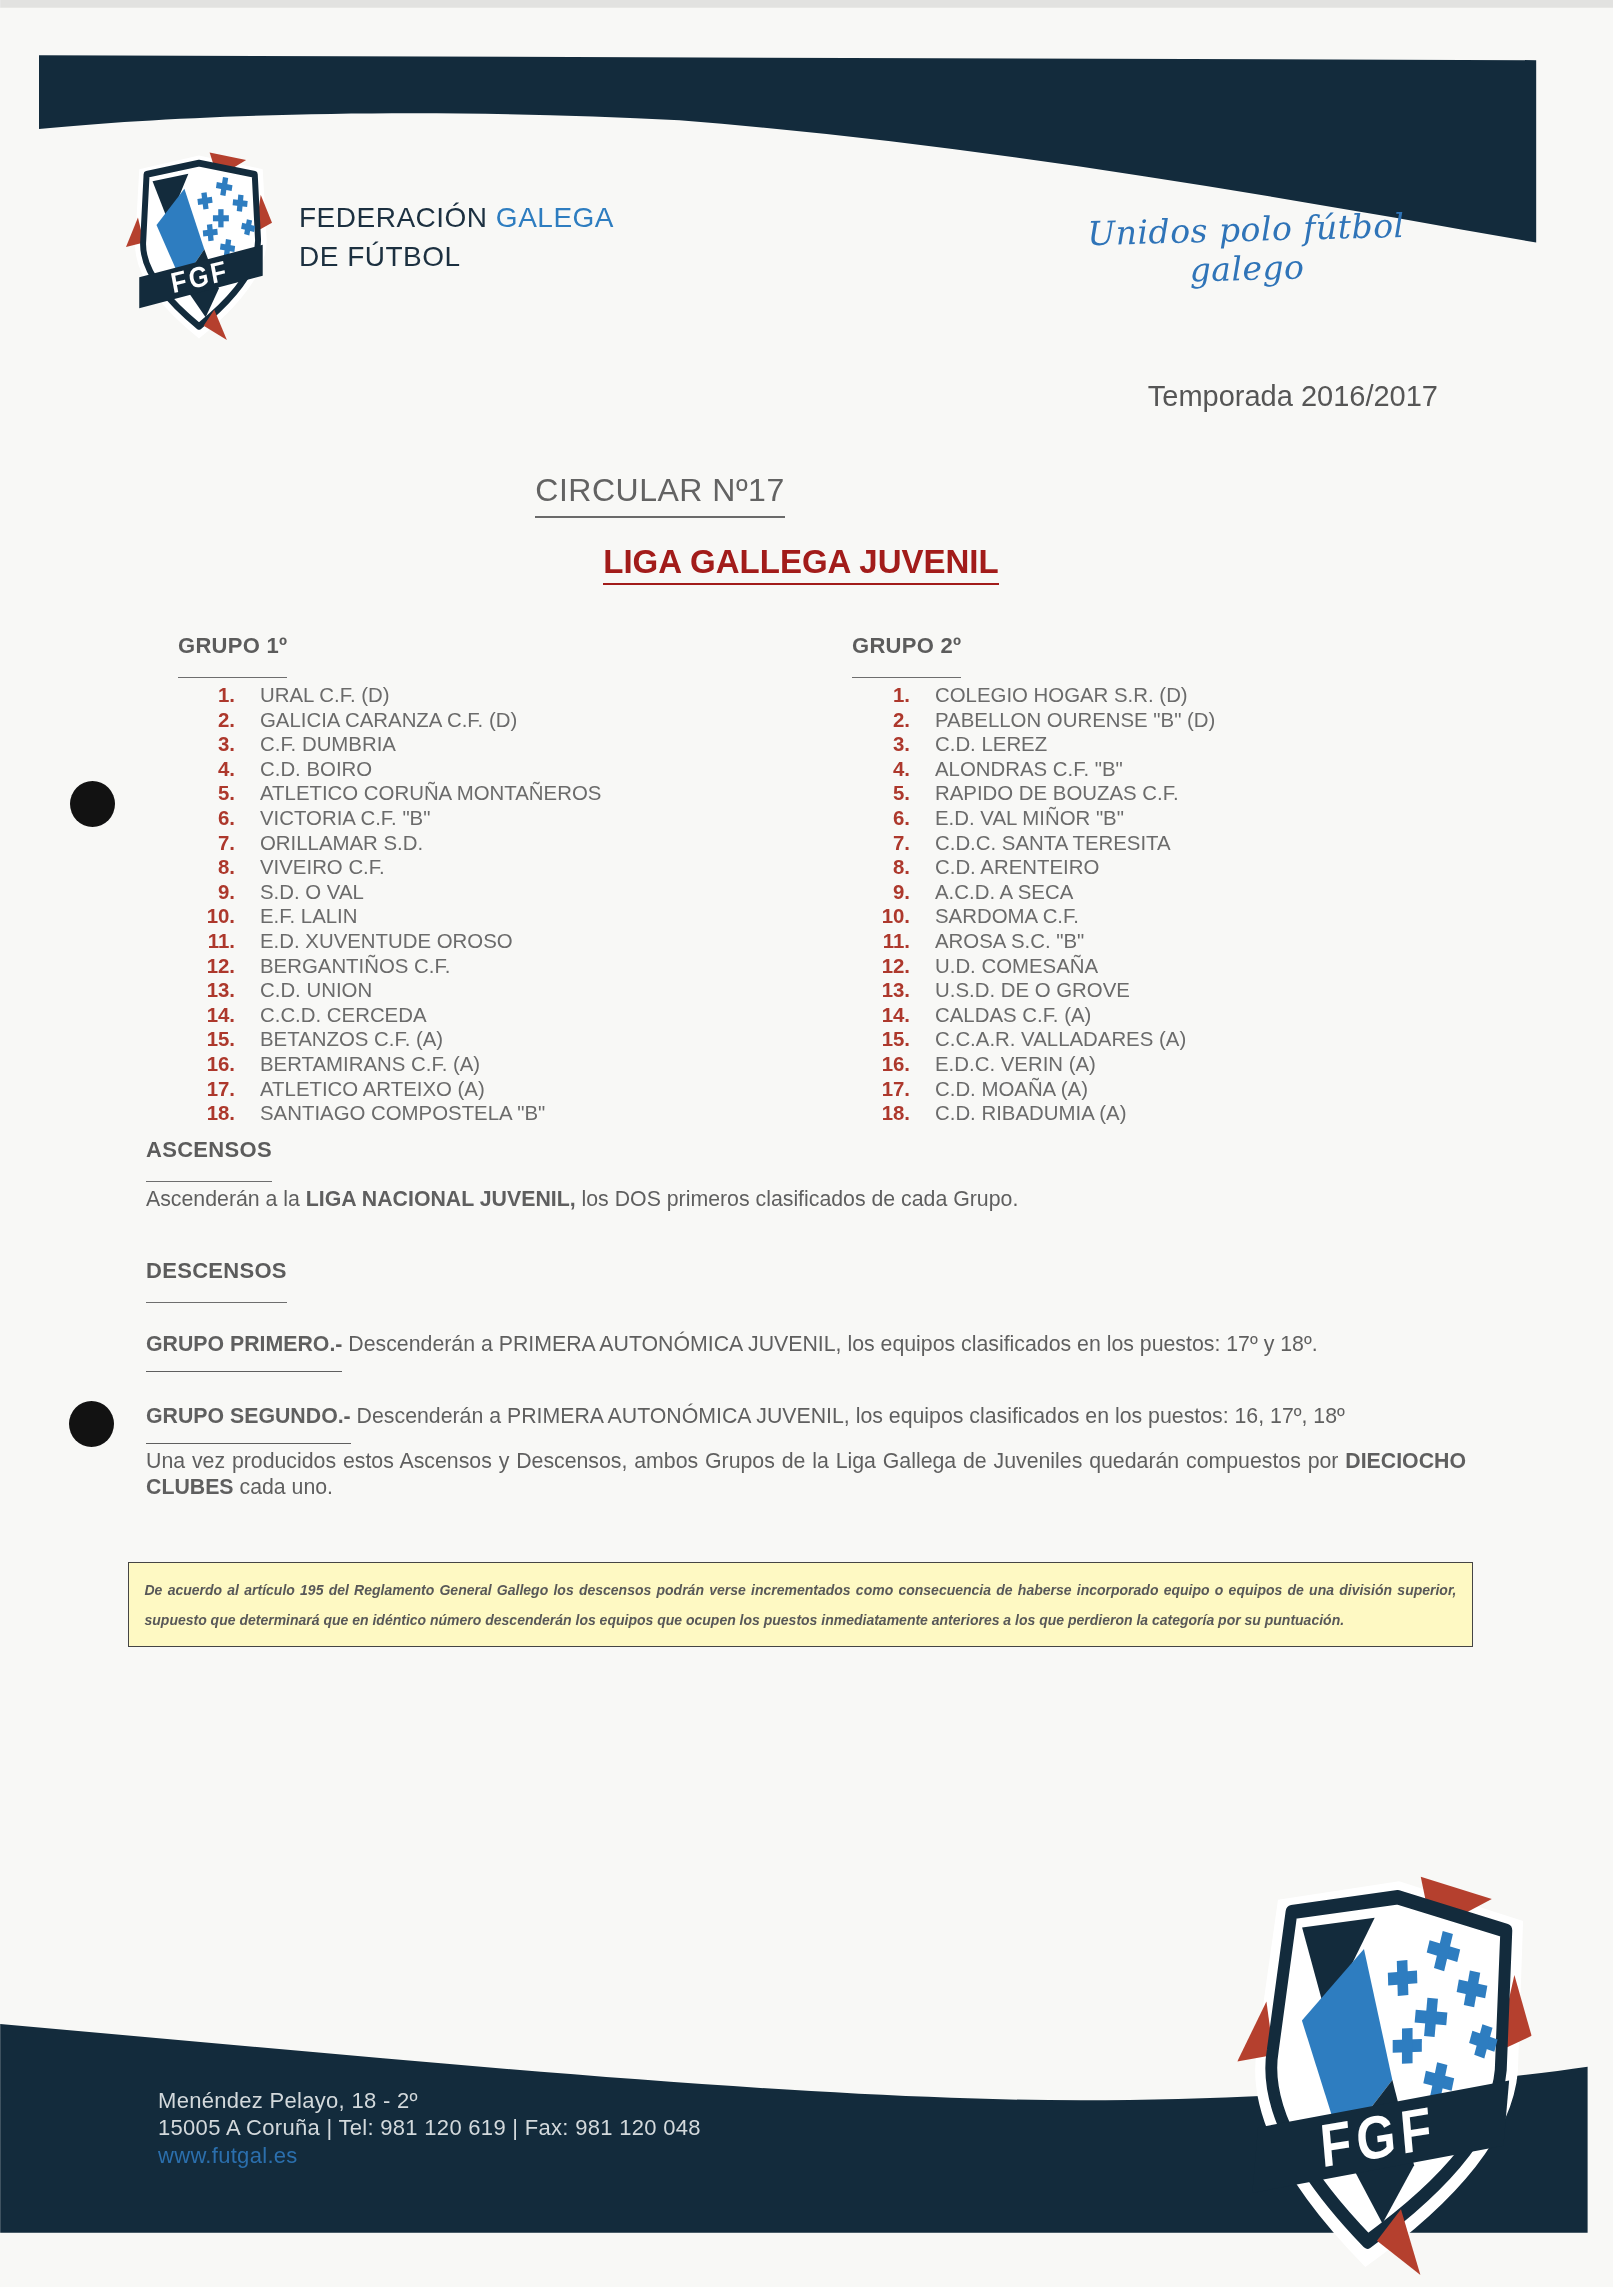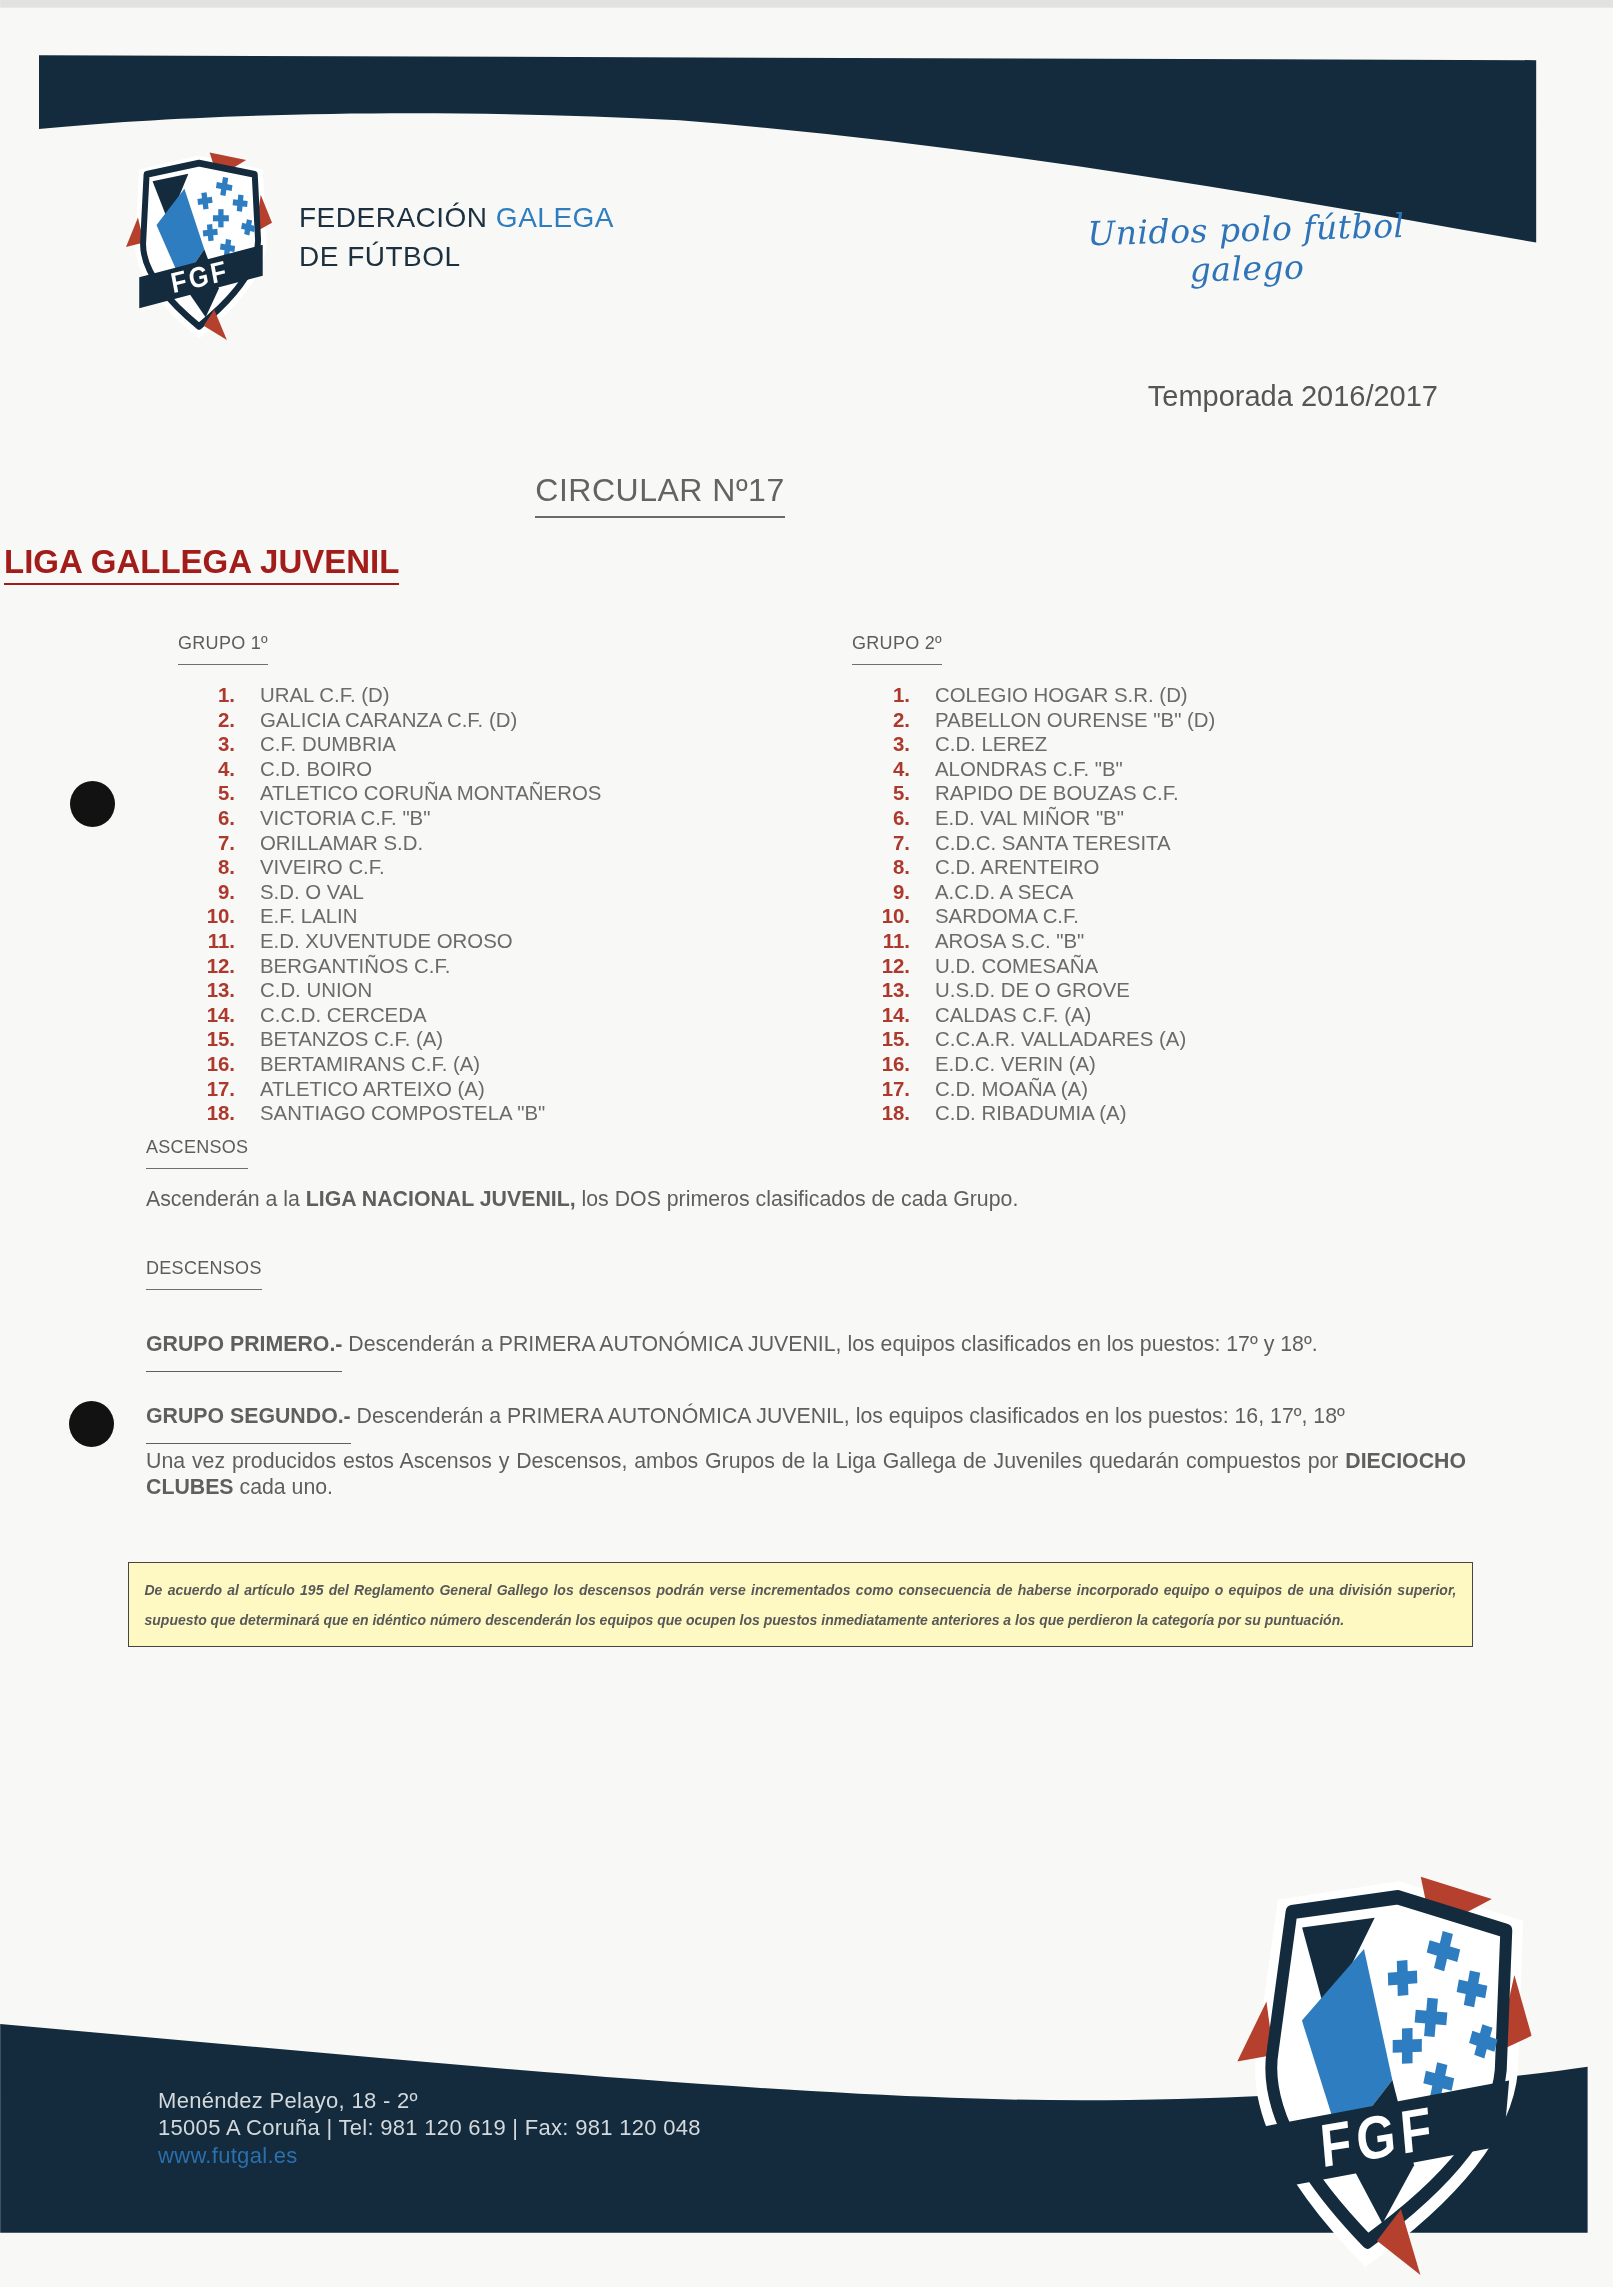--- a/index.html
+++ b/index.html
@@ -11,25 +11,25 @@
   
   .org-name{left:299px;top:198px;font-size:28px;font-weight:normal;line-height:39px;
             color:#1c3040;letter-spacing:0.5px;}
   .org-name .accent{color:#2e7dc0;}
   .tagline{left:1067px;top:210px;width:359px;text-align:center;font-family:"DejaVu Serif",serif;
            font-style:italic;font-size:33px;color:#2f74b8;transform:rotate(-1.5deg);letter-spacing:0.5px;}
   .season{left:1085px;top:380px;width:353px;text-align:right;font-size:29px;font-weight:normal;color:#565656;}
   .title-wrap{left:0;top:472px;width:1320px;text-align:center;}
   .title-wrap span{display:inline-block;font-size:32px;font-weight:normal;color:#636363;
                    border-bottom:2.9px solid #6a6a6a;padding-bottom:7px;letter-spacing:0.5px;}
-  .subtitle-wrap{left:4px;top:543px;width:1568px;text-align:left;}
+  .subtitle-wrap{left:17px;top:543px;width:1568px;text-align:center;}
   .subtitle-wrap span{display:inline-block;font-size:33px;font-weight:bold;color:#a21c1a;
                       border-bottom:2.9px solid #a21c1a;padding-bottom:1.9px;}
-  .sec-head{display:inline-block;font-size:18px;font-weight:normal;color:#5c5c5c;
-            border-bottom:1.9px solid #6e6e6e;padding-bottom:10px;letter-spacing:0.3px;}
+  .sec-head{display:inline-block;font-size:22px;font-weight:bold;color:#5c5c5c;
+            border-bottom:1.9px solid #6e6e6e;padding-bottom:18px;letter-spacing:0.3px;}
   .team-list{margin:0;padding:0;list-style:none;}
   .team-list li{display:flex;line-height:24.6px;font-size:20.4px;}
   .team-list .num{display:inline-block;width:43px;text-align:right;font-weight:bold;color:#ad382c;flex:none;}
   .team-list .team{color:#6b6b6b;margin-left:25px;white-space:nowrap;}
   .para{font-size:21.3px;color:#5f5f5f;line-height:26px;}
   .just{text-align:justify;}
   .para .b{font-weight:bold;}
   .para .u{border-bottom:1.9px solid #5f5f5f;padding-bottom:15px;}
   .note-box{left:128px;top:1562px;width:1312px;border:1.9px solid #454545;padding:11.6px 15.5px;
             font-size:14px;line-height:30px;color:#585858;font-style:italic;font-weight:bold;

